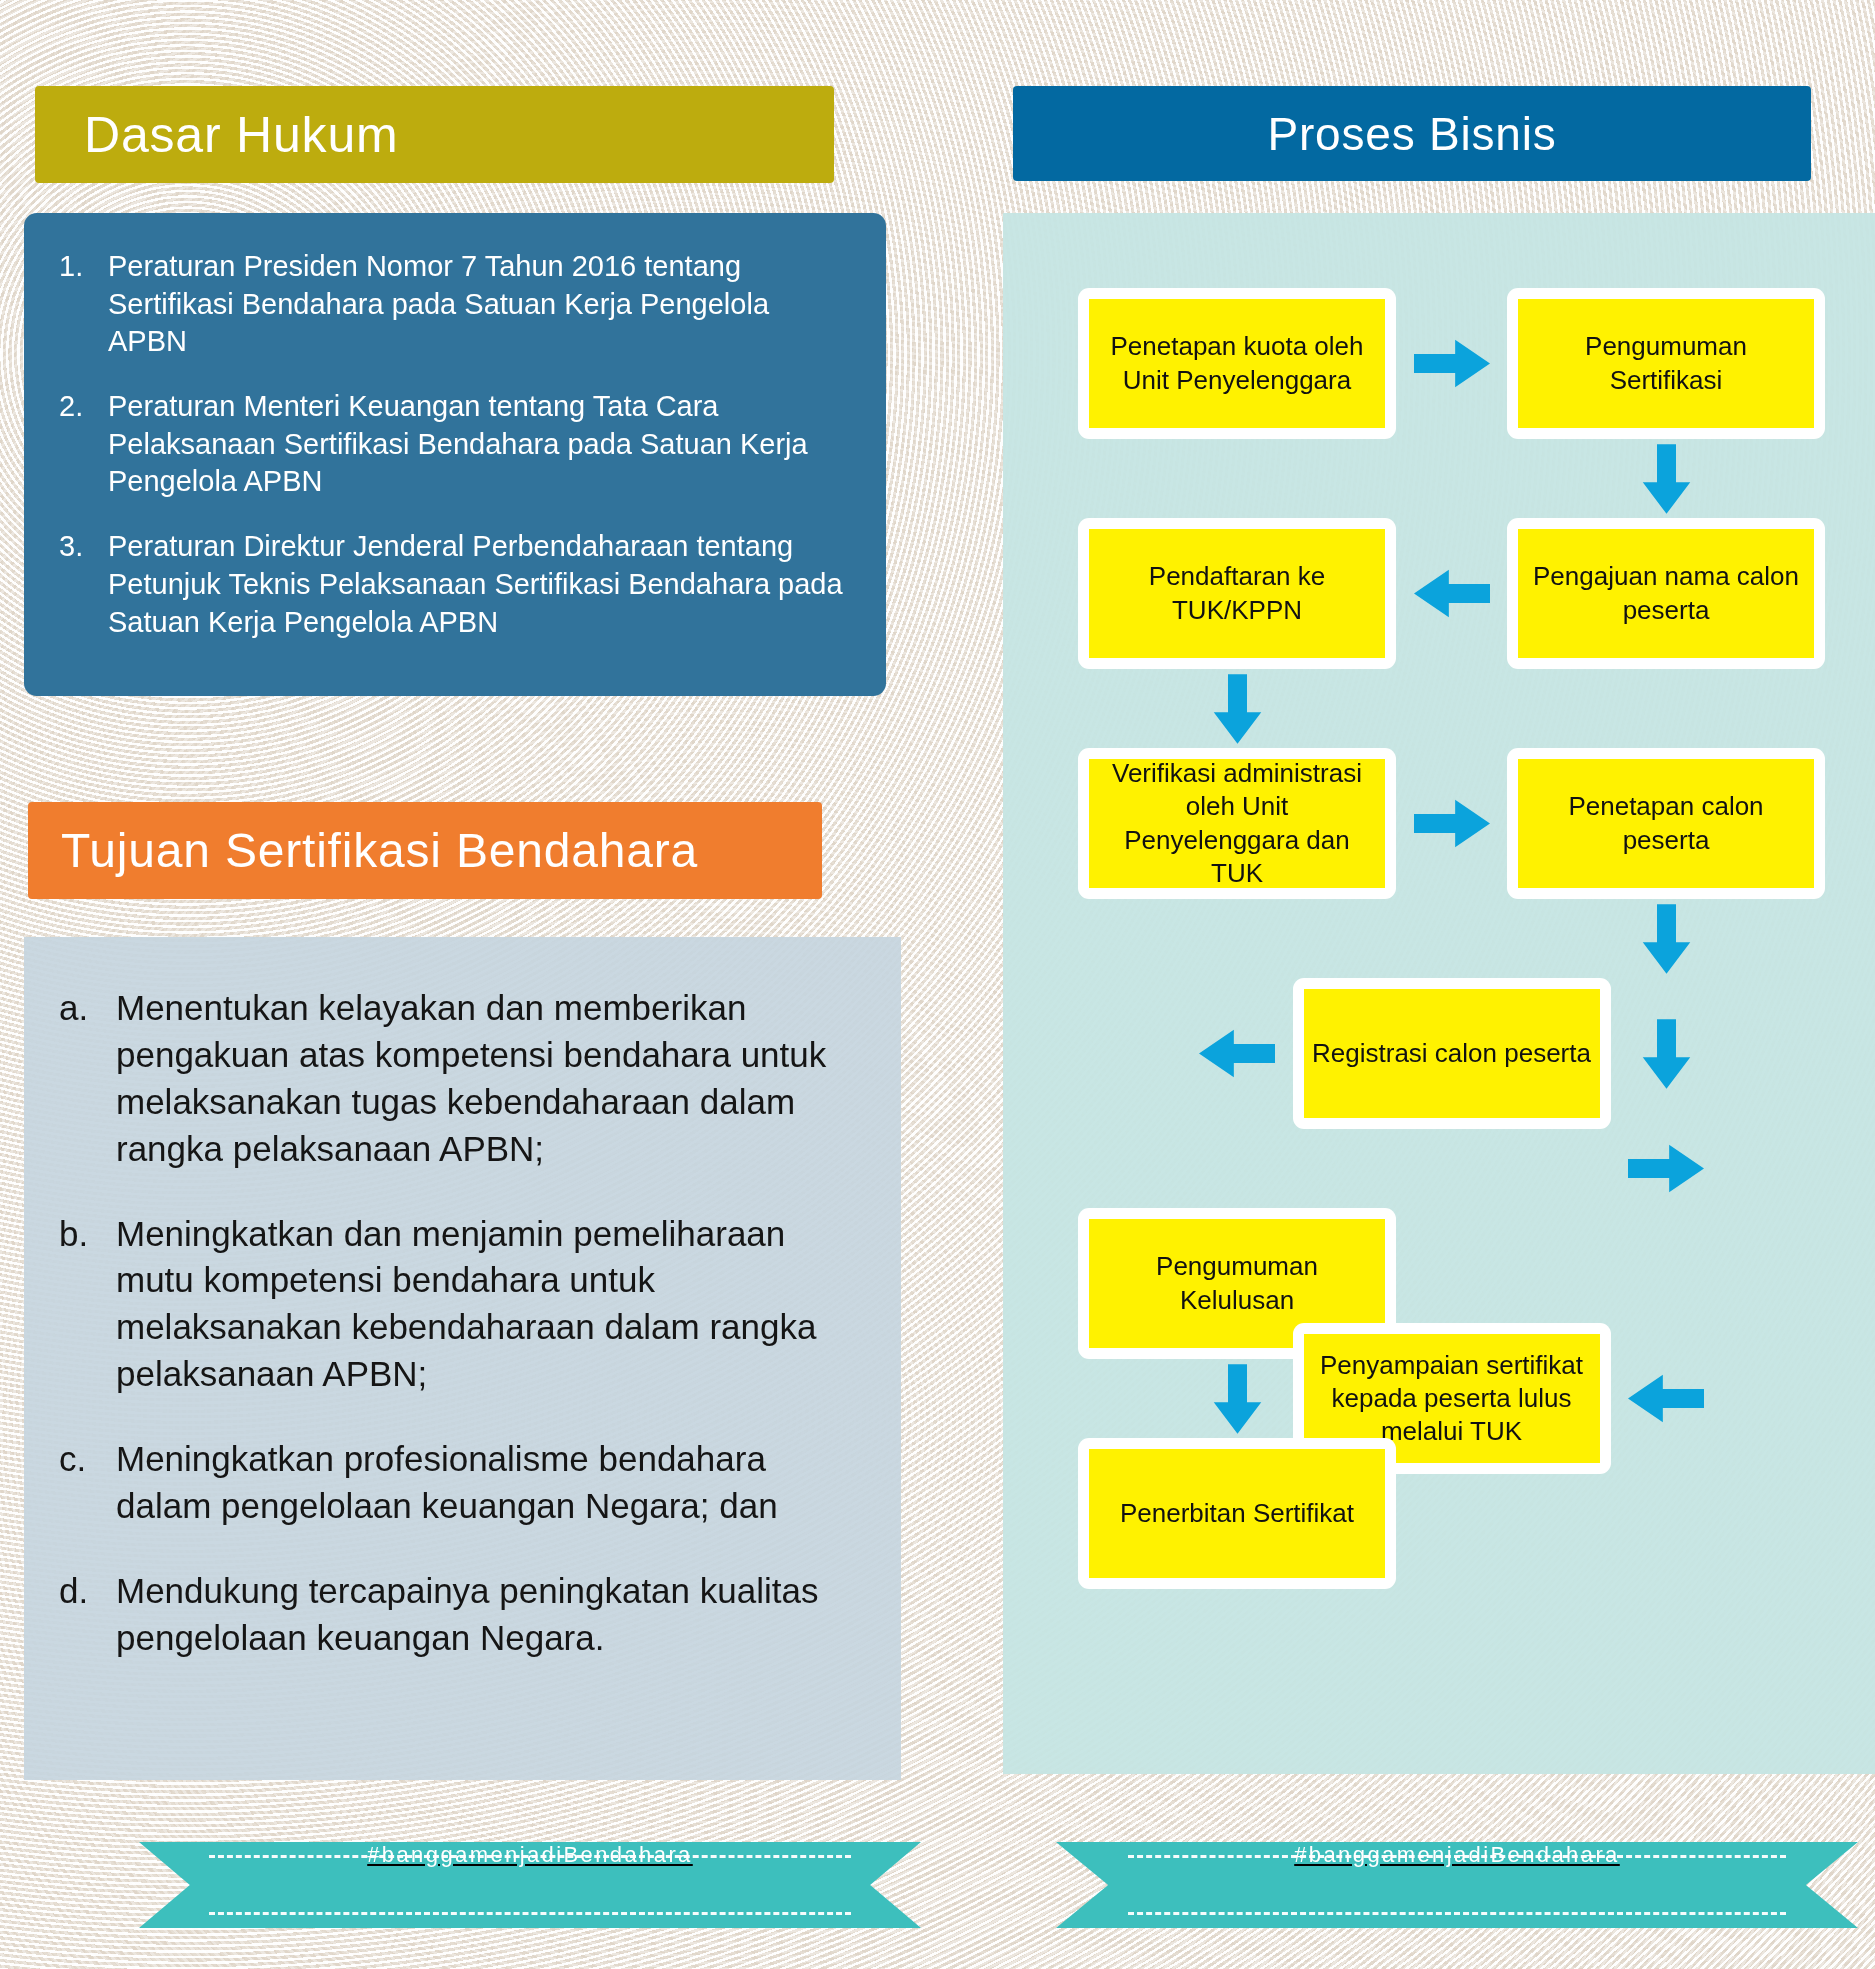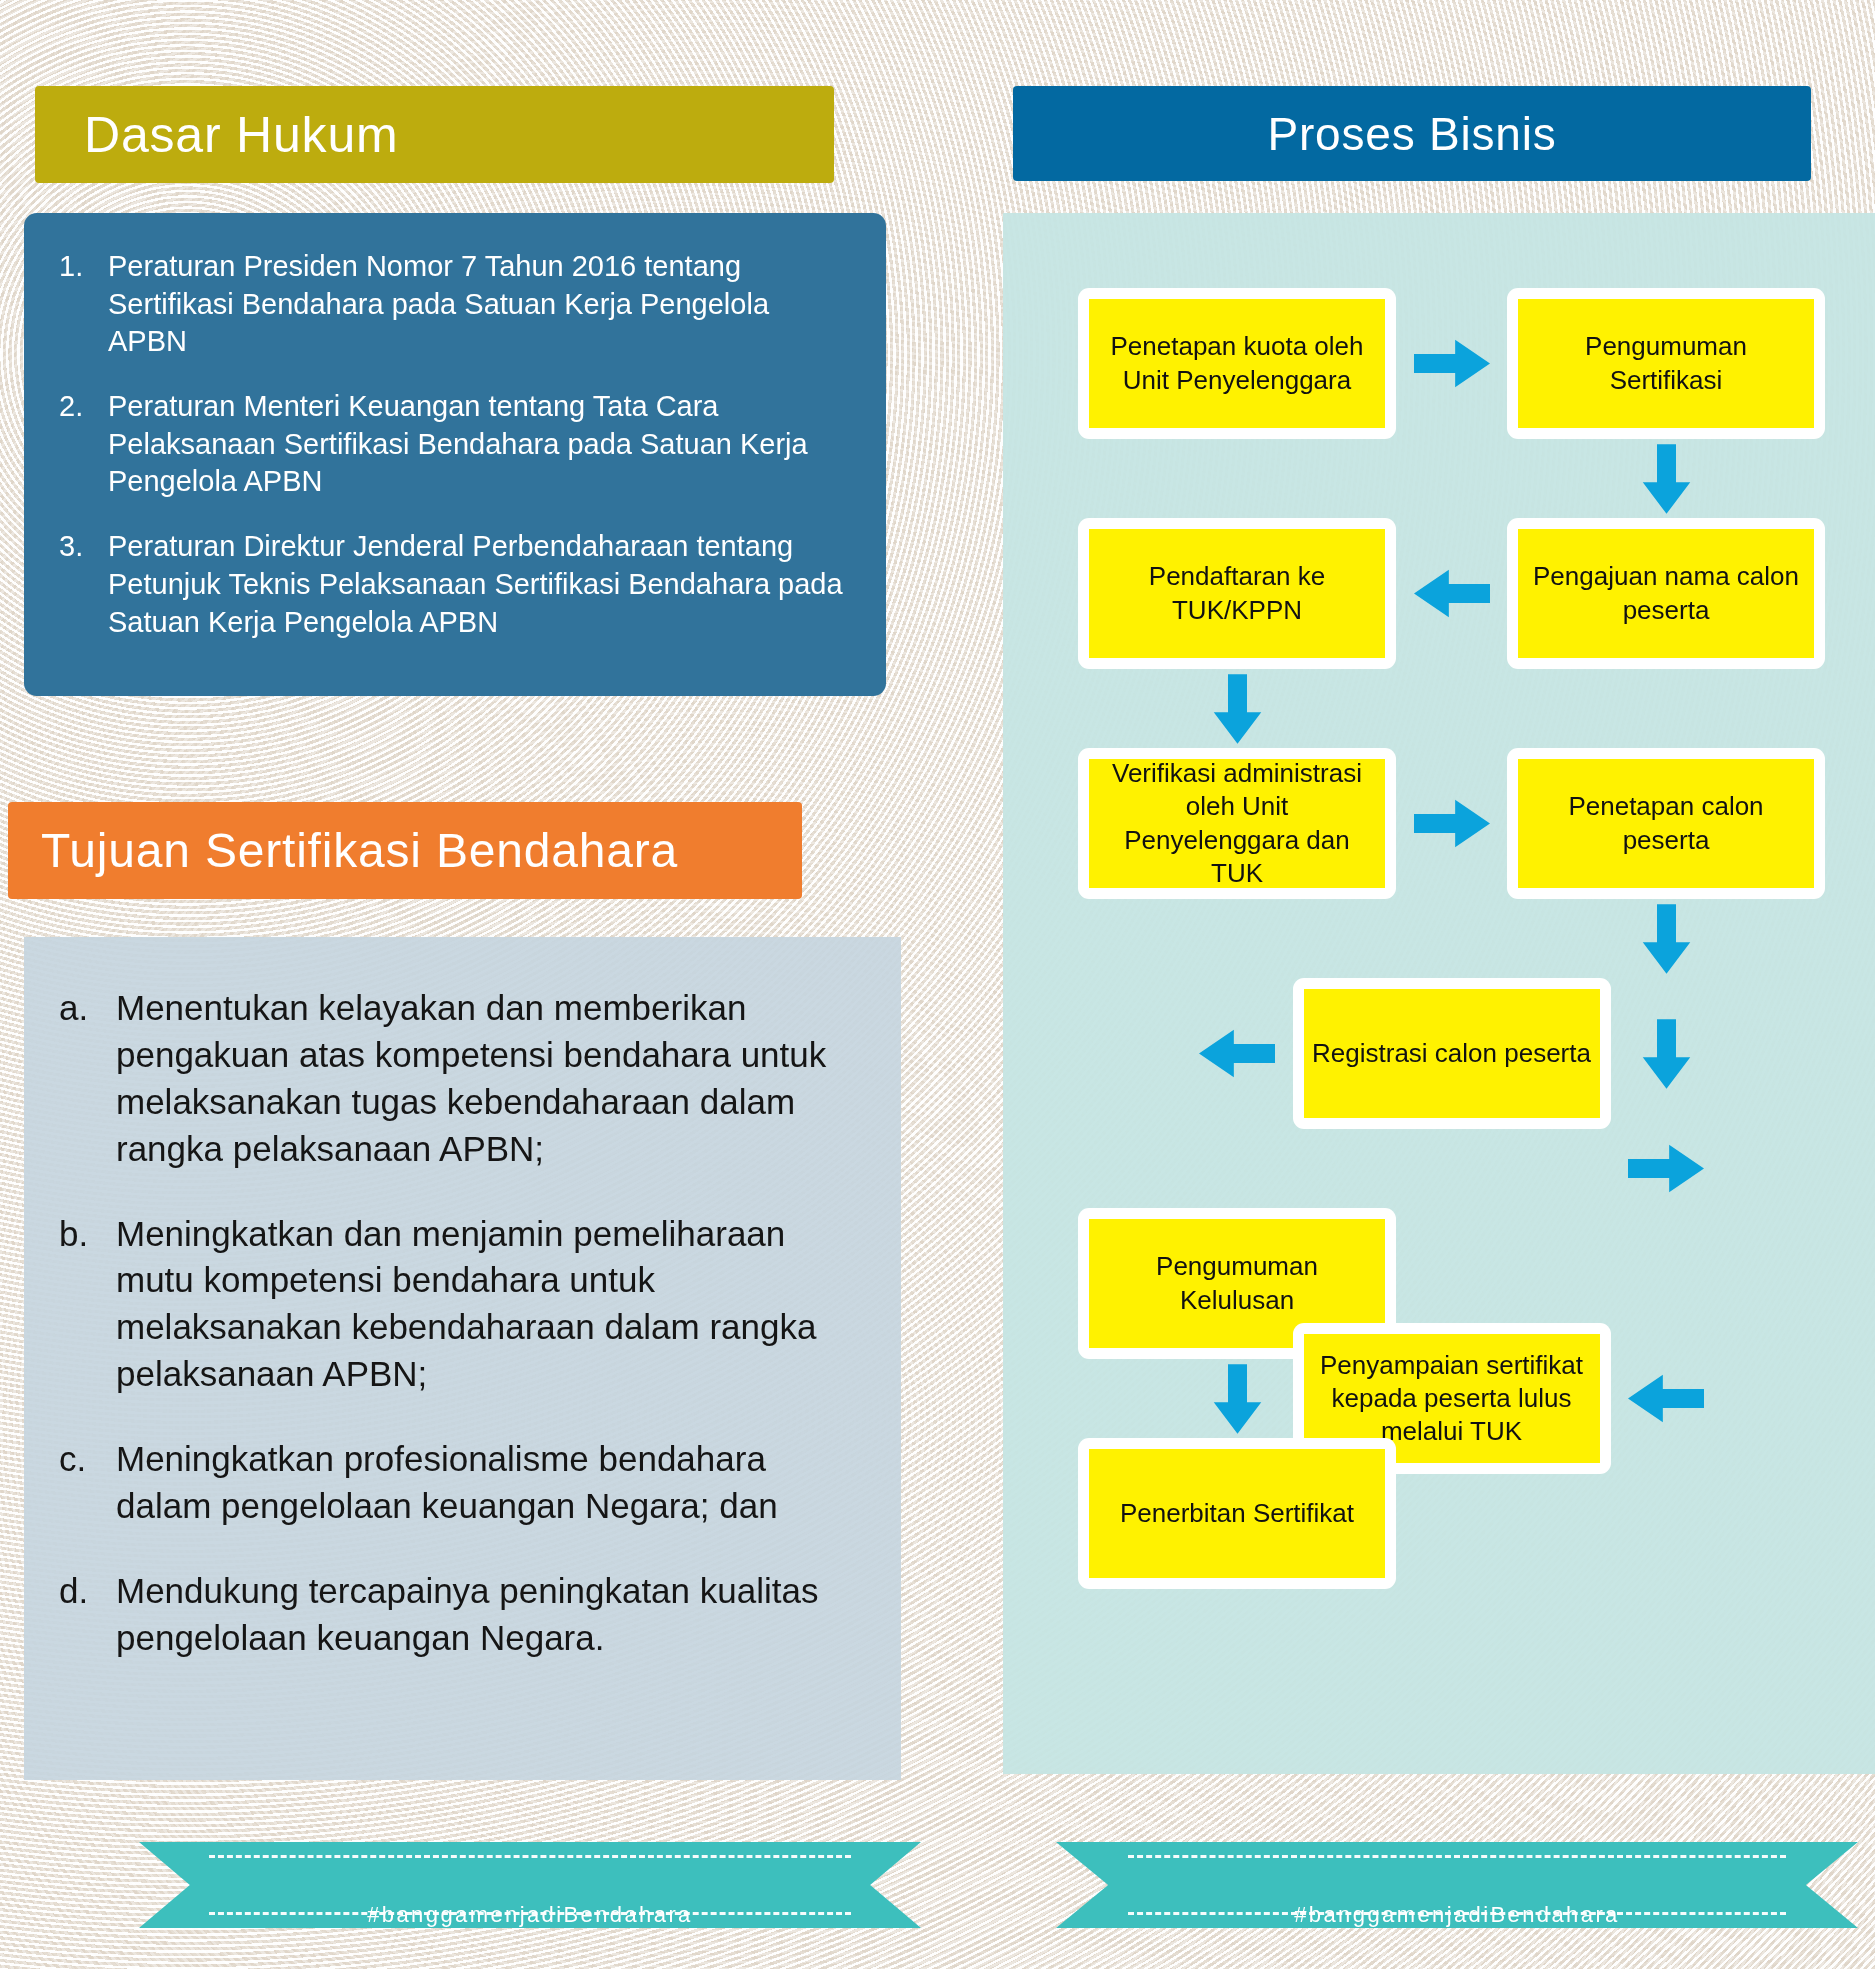--- a/index.html
+++ b/index.html
@@ -83,21 +83,21 @@
   }
   .law-item:last-child { margin-bottom: 0; }
   .law-num {
     width: 49px;
     flex: 0 0 49px;
     color: #ffffff;
   }
   .law-text { flex: 1; }
 
   #tujuan-header {
-    left: 8px;
+    left: 28px;
     top: 802px;
     width: 794px;
     height: 97px;
     background: #f07d2e;
     padding-left: 33px;
   }
   #tujuan-header .hdr-text { font-size: 48px; }
 
   #tujuan-panel {
     position: absolute;
@@ -190,22 +190,23 @@
   .arrow { display: block; }
   .arrow svg { display: block; }
 
   .cell-empty { width: 0.8px; height: 0.8px; }
 
   
   .ribbon {
     position: absolute;
     height: 86px;
     display: flex;
-    align-items: flex-end;
+    align-items: flex-start;
     justify-content: center;
+    text-decoration: underline;
   }
   .ribbon-body {
     position: absolute;
     inset: 0;
     background: #3dbfbd;
     clip-path: polygon(0 0, 100% 0, 100% 100%, 0 100%, 6.5% 50%);
   }
   .ribbon-body.r2 {
     clip-path: polygon(0 0, 100% 0, 93.5% 50%, 100% 100%, 0 100%, 6.5% 50%);
   }

